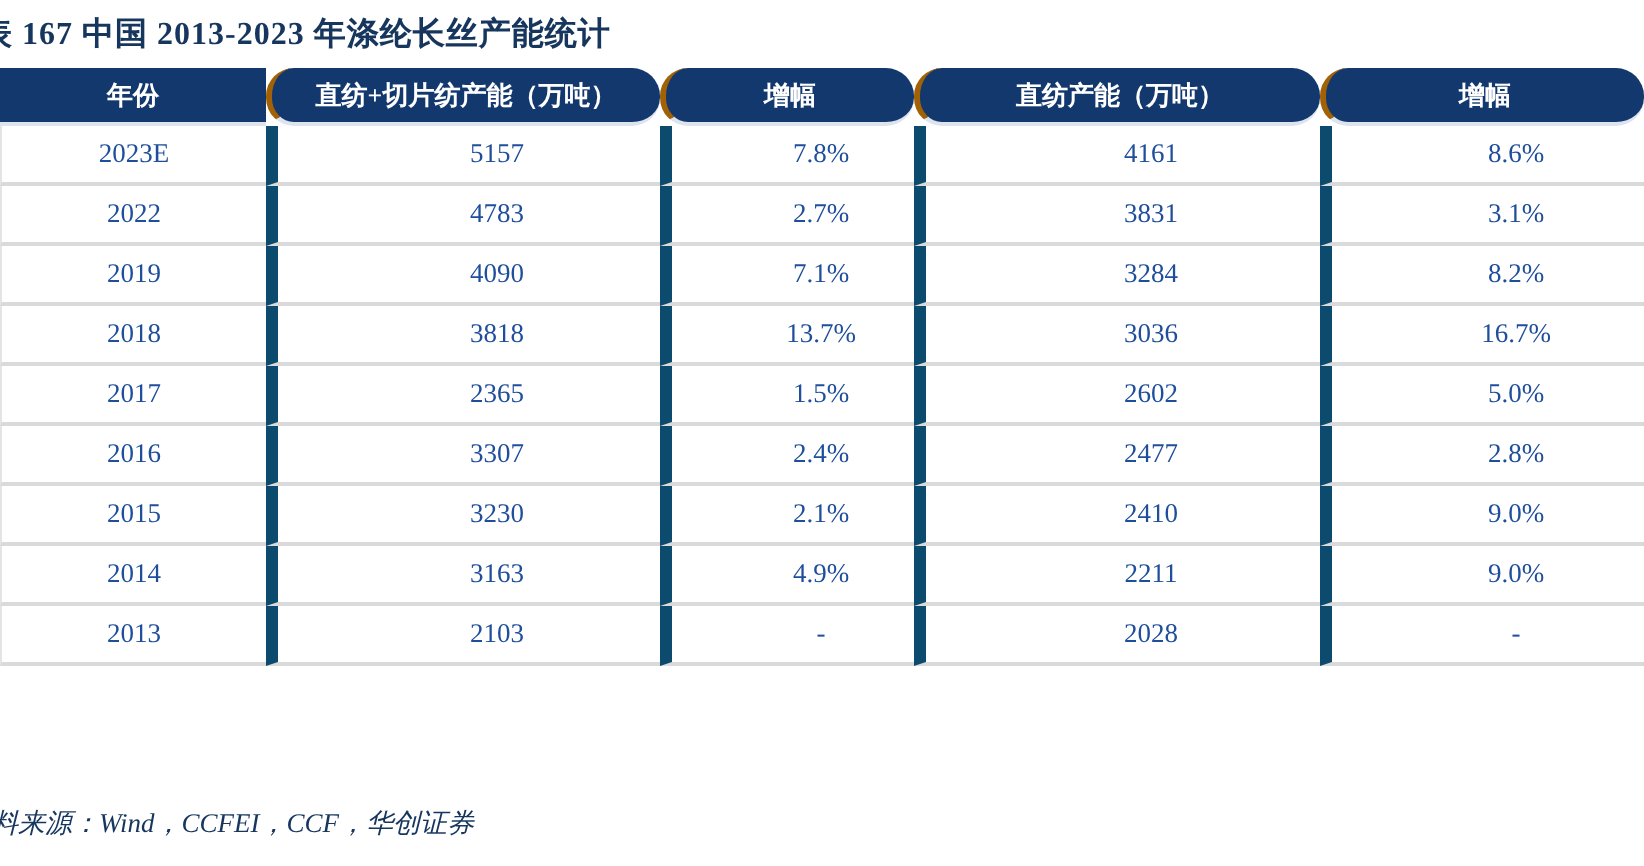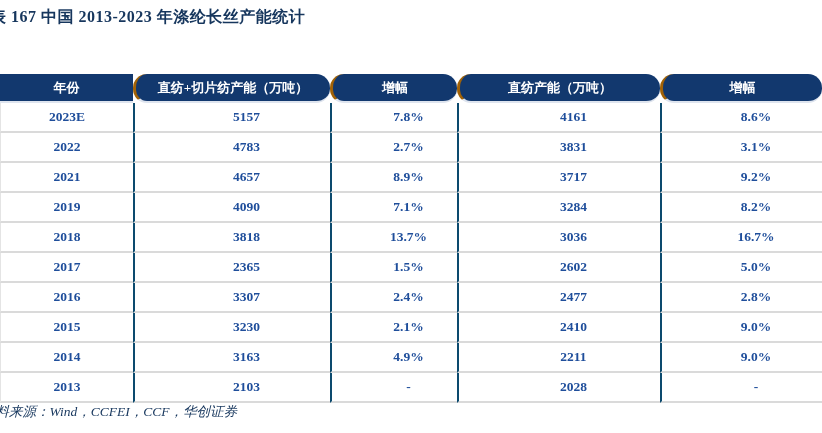--- a/index.html
+++ b/index.html
@@ -25,30 +25,28 @@
     letter-spacing: 0.5px;
   }
   table.stat-table {
     position: absolute;
     top: 34px;
     left: 0;
     width: 822px;
     border-collapse: separate;
     border-spacing: 0;
     table-layout: fixed;
-    margin-top: 40px;
   }
   table.stat-table th, table.stat-table td {
     box-sizing: border-box;
     text-align: center;
     vertical-align: middle;
     padding: 0;
     overflow: hidden;
     white-space: nowrap;
-    font-weight: bold;
   }
   table.stat-table th {
     height: 29px;
     background: #12386E;
     color: #FFFFFF;
     font-size: 13px;
     font-weight: bold;
     border-bottom: 2px solid #DEE4EE;
   }
   table.stat-table th + th {
@@ -56,21 +54,21 @@
     border-radius: 14px;
   }
   table.stat-table td {
     height: 30px;
     color: #1F4E9B;
     font-size: 13.5px;
     background: #FFFFFF;
     border-bottom: 2px solid #DADADA;
   }
   table.stat-table td + td {
-    border-left: 2px solid #0c4a6e;
+    border-left: 6px solid #0c4a6e;
     padding-left: 28px;
   }
   table.stat-table td:first-child {
     border-left: 1px solid #E4E4E4;
   }
   .source-note {
     position: absolute;
     top: 403px;
     left: -18px;
     font-size: 13.5px;
@@ -108,27 +106,20 @@
       <td>7.8%</td>
       <td>4161</td>
       <td>8.6%</td>
     </tr>
     <tr>
       <td>2022</td>
       <td>4783</td>
       <td>2.7%</td>
       <td>3831</td>
       <td>3.1%</td>
-    </tr>
-    <tr>
-      <td>2021</td>
-      <td>4657</td>
-      <td>8.9%</td>
-      <td>3717</td>
-      <td>9.2%</td>
     </tr>
     <tr>
       <td>2019</td>
       <td>4090</td>
       <td>7.1%</td>
       <td>3284</td>
       <td>8.2%</td>
     </tr>
     <tr>
       <td>2018</td>

